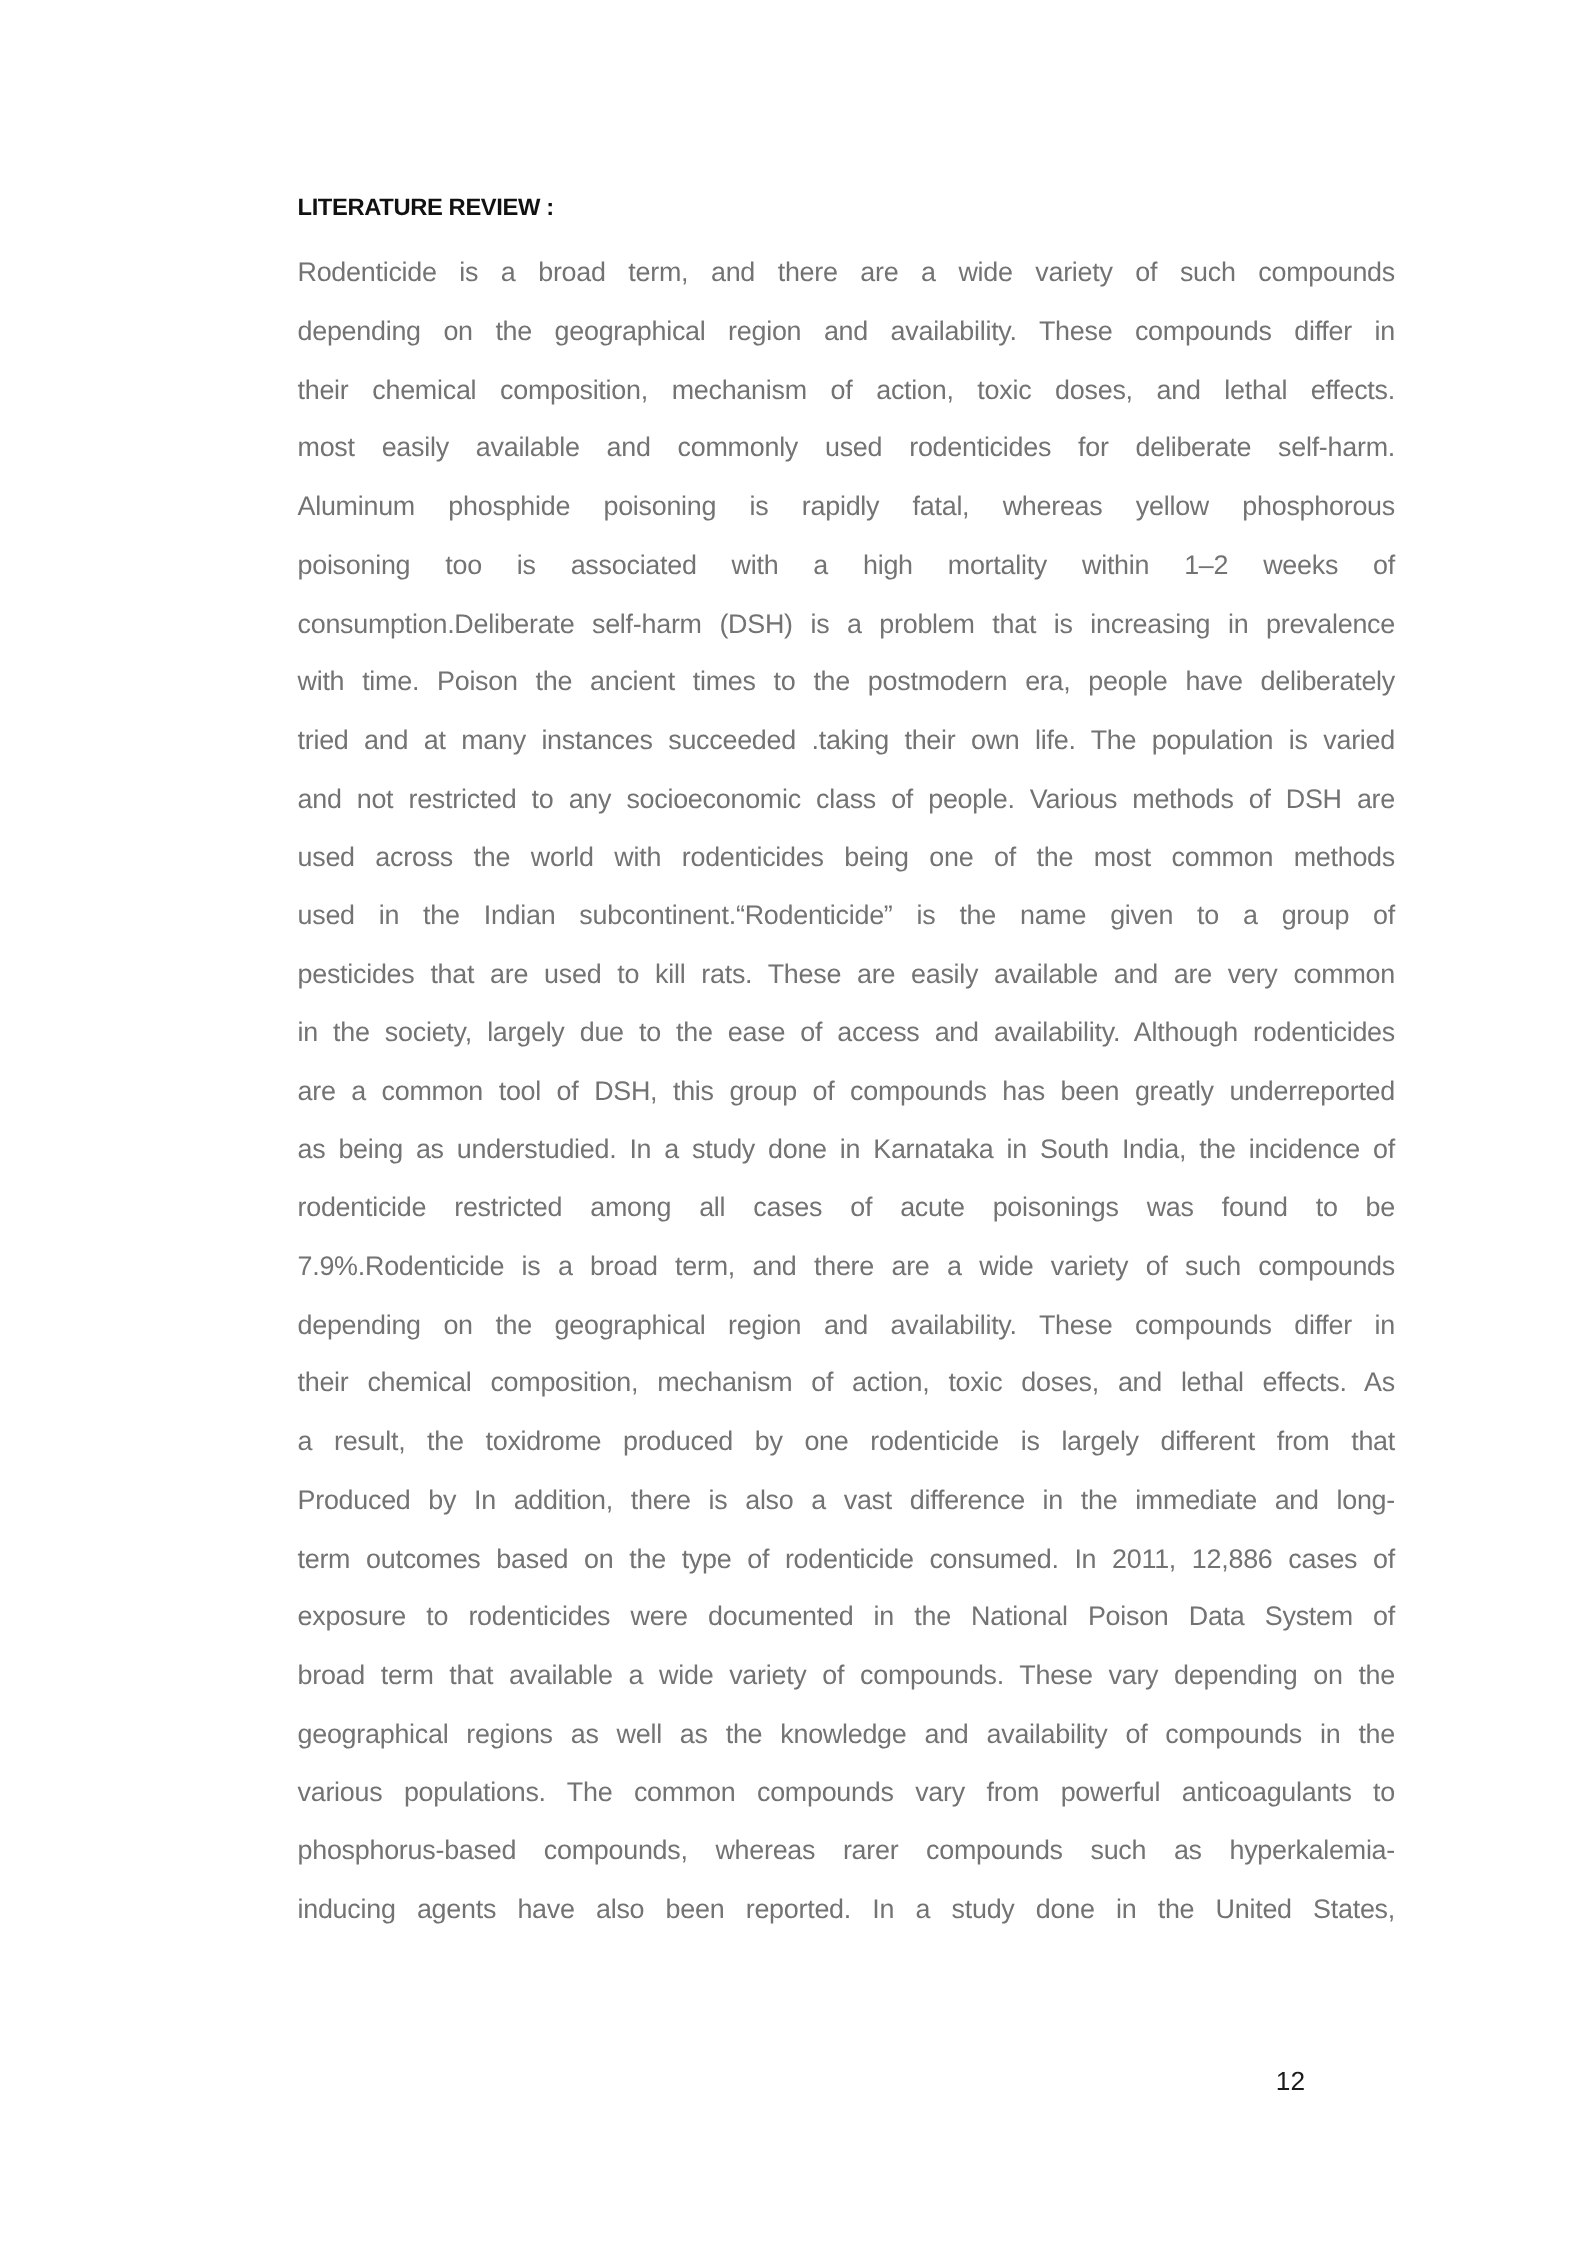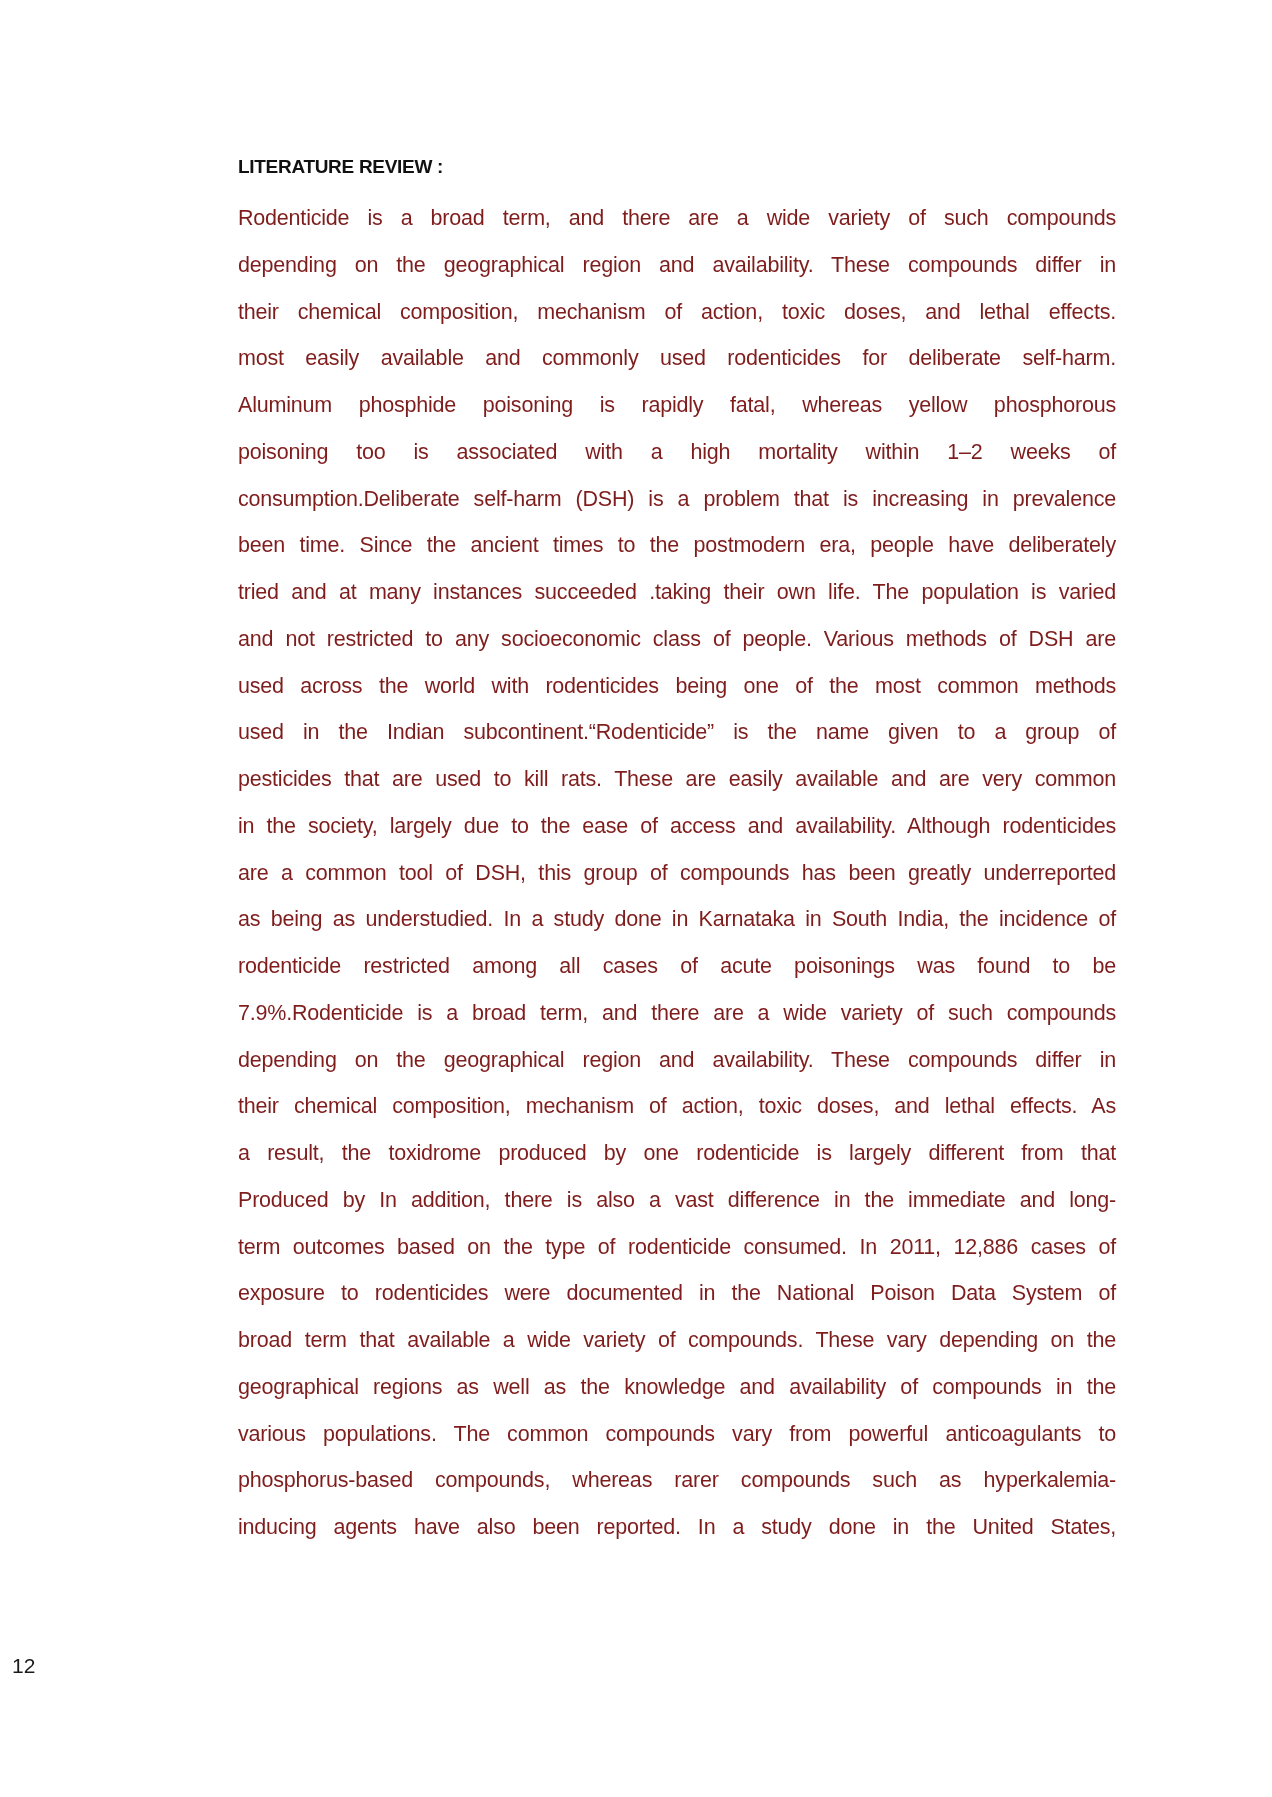--- a/index.html
+++ b/index.html
@@ -39,47 +39,46 @@
       width: 878px;
     }
     .line {
       height: 46.75px;
       line-height: 34px;
       font-size: 21.5px;
       white-space: nowrap;
       text-align: justify;
       text-align-last: justify;
       letter-spacing: -0.2px;
-      color: #7f1d1d;
+      color: #737373;
     }
     .page-number {
       position: absolute;
       left: 0;
       width: 1044px;
       top: 1654px;
-      text-align: left;
+      text-align: right;
       font-size: 21px;
       color: #1a1a1a;
-      padding-left: 12px;
     }
   </style>
 </head>
 <body>
 
 <div class="page">
   <div class="heading">LITERATURE REVIEW :</div>
   <div class="body-lines" id="body-lines">
       <div class="line">Rodenticide is a broad term, and there are a wide variety of such compounds</div>
       <div class="line">depending on the geographical region and  availability. These compounds differ in</div>
       <div class="line">their chemical composition, mechanism of action, toxic doses, and lethal effects.</div>
       <div class="line">most easily available and commonly used rodenticides for deliberate self-harm.</div>
       <div class="line">Aluminum phosphide poisoning is rapidly fatal, whereas yellow phosphorous</div>
       <div class="line">poisoning too is associated with a high mortality within 1–2 weeks of</div>
       <div class="line">consumption.Deliberate self-harm (DSH) is a problem that is increasing in prevalence</div>
-      <div class="line">been time. Since the ancient times to the postmodern era, people have deliberately</div>
+      <div class="line">with time. Poison the ancient times to the postmodern era, people have deliberately</div>
       <div class="line">tried and at many instances succeeded .taking their own life. The population is varied</div>
       <div class="line">and not restricted to any socioeconomic class of people. Various methods of DSH are</div>
       <div class="line">used across the world with rodenticides being one of the most common methods</div>
       <div class="line">used in the Indian subcontinent.“Rodenticide” is the name given to a group of</div>
       <div class="line">pesticides that are used to kill rats. These are easily available and are very common</div>
       <div class="line">in the society, largely due to the ease of access and availability. Although rodenticides</div>
       <div class="line">are a common tool of DSH, this group of compounds has been greatly underreported</div>
       <div class="line">as being as understudied. In a study done in Karnataka in South India, the incidence of</div>
       <div class="line">rodenticide restricted among all cases of acute poisonings was found to be</div>
       <div class="line">7.9%.Rodenticide is a broad term, and there are a wide variety of such compounds</div>

